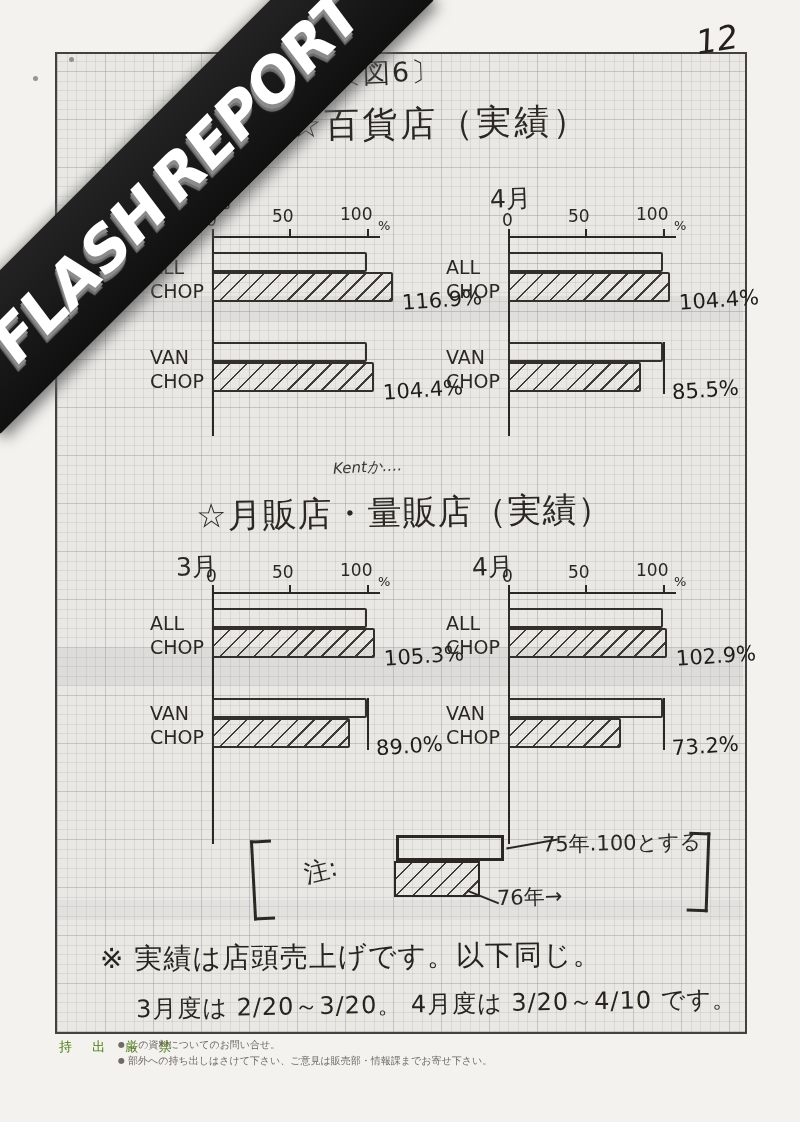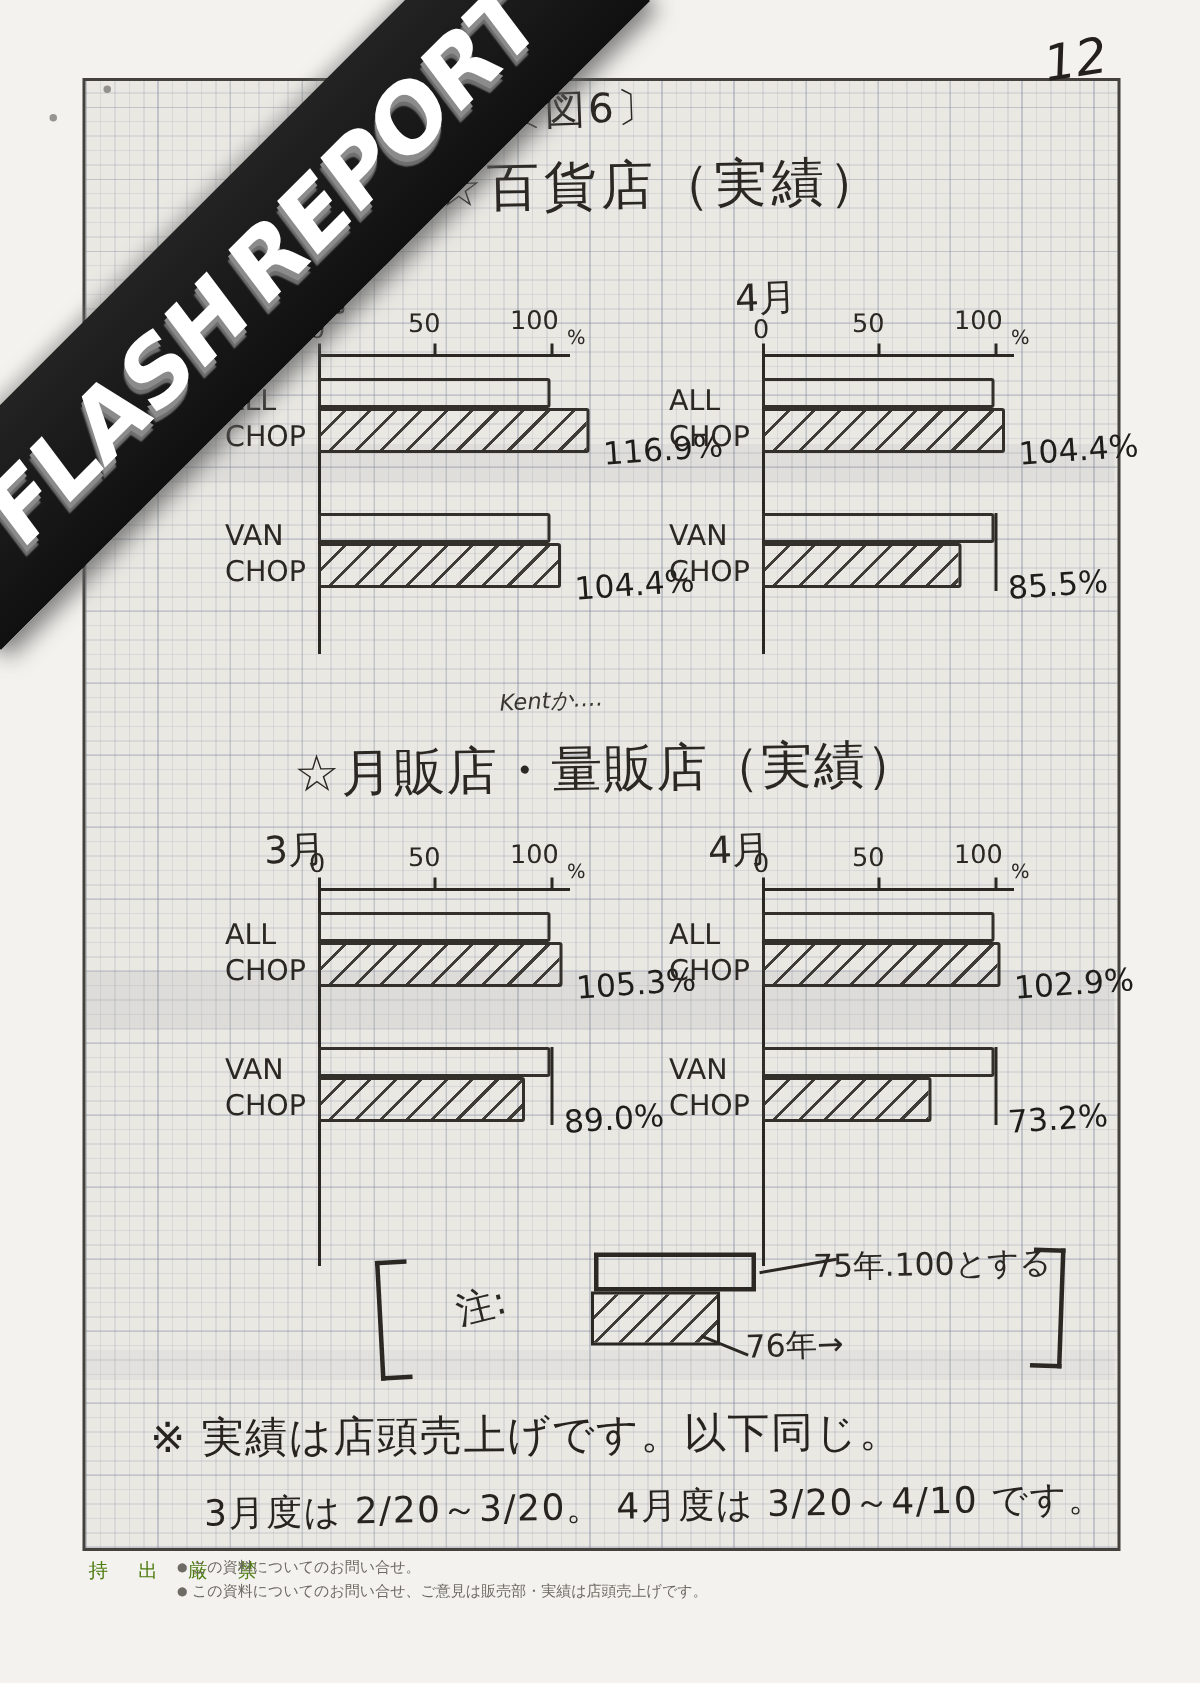--- a/index.html
+++ b/index.html
@@ -237,14 +237,14 @@
 <div class="abs lg-lab2">76年→</div>
 
 <div class="abs note1">※ 実績は店頭売上げです。以下同じ。</div>
 <div class="abs note2">3月度は 2/20～3/20。 4月度は 3/20～4/10 です。</div>
 
 <div class="abs stamp">持 出 厳 禁</div>
 <div class="blt-line blt1">
   <span class="blt">●</span><span>この資料についてのお問い合せ。</span>
 </div>
 <div class="blt-line blt2">
-  <span class="blt">●</span><span>この資料についてのお問い合せ、ご意見は販売部・実績は店頭売上げです。</span>
+  <span class="blt">●</span><span>部外への持ち出しはさけて下さい、ご意見は販売部・情報課までお寄せ下さい。</span>
 </div>
 
 </body></html>

